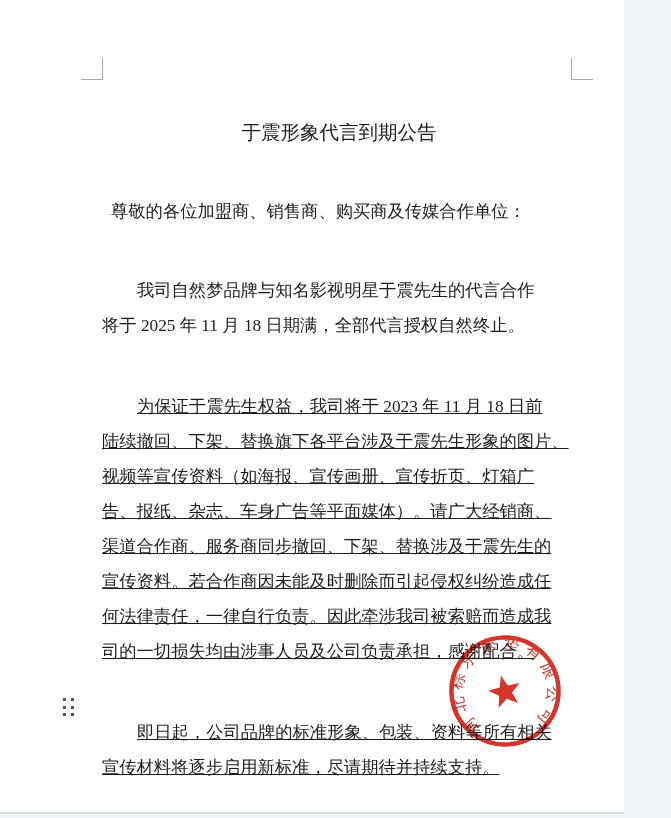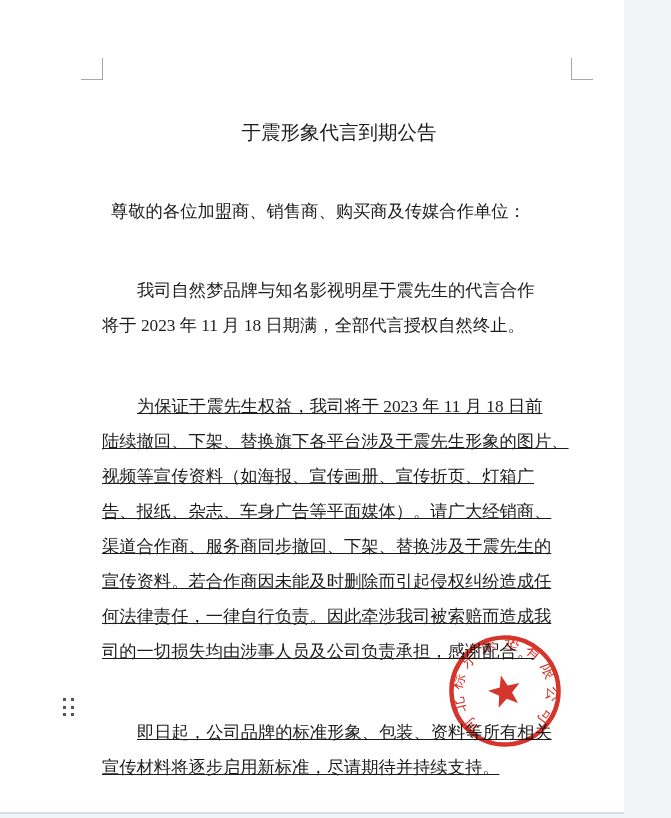--- a/index.html
+++ b/index.html
@@ -90,21 +90,21 @@
 
 <div class="page">
 
   <div class="crop crop-tl"></div>
   <div class="crop crop-tr"></div>
 
   <div class="content">
     <h1 class="doc-title">于震形象代言到期公告</h1>
     <p class="greeting">尊敬的各位加盟商、销售商、购买商及传媒合作单位：</p>
     <p class="para">我司自然梦品牌与知名影视明星于震先生的代言合作
-将于 2023 年 11 月 18 日期满，全部代言授权自然终止。</p>
+将于 2025 年 11 月 18 日期满，全部代言授权自然终止。</p>
     <p class="para para-gap">为保证于震先生权益，我司将于 2023 年 11 月 18 日前
 陆续撤回、下架、替换旗下各平台涉及于震先生形象的图片、
 视频等宣传资料（如海报、宣传画册、宣传折页、灯箱广
 告、报纸、杂志、车身广告等平面媒体）。请广大经销商、
 渠道合作商、服务商同步撤回、下架、替换涉及于震先生的
 宣传资料。若合作商因未能及时删除而引起侵权纠纷造成任
 何法律责任，一律自行负责。因此牵涉我司被索赔而造成我
 司的一切损失均由涉事人员及公司负责承担，感谢配合。</p>
     <p class="para para-gap">即日起，公司品牌的标准形象、包装、资料等所有相关
 宣传材料将逐步启用新标准，尽请期待并持续支持。</p>

